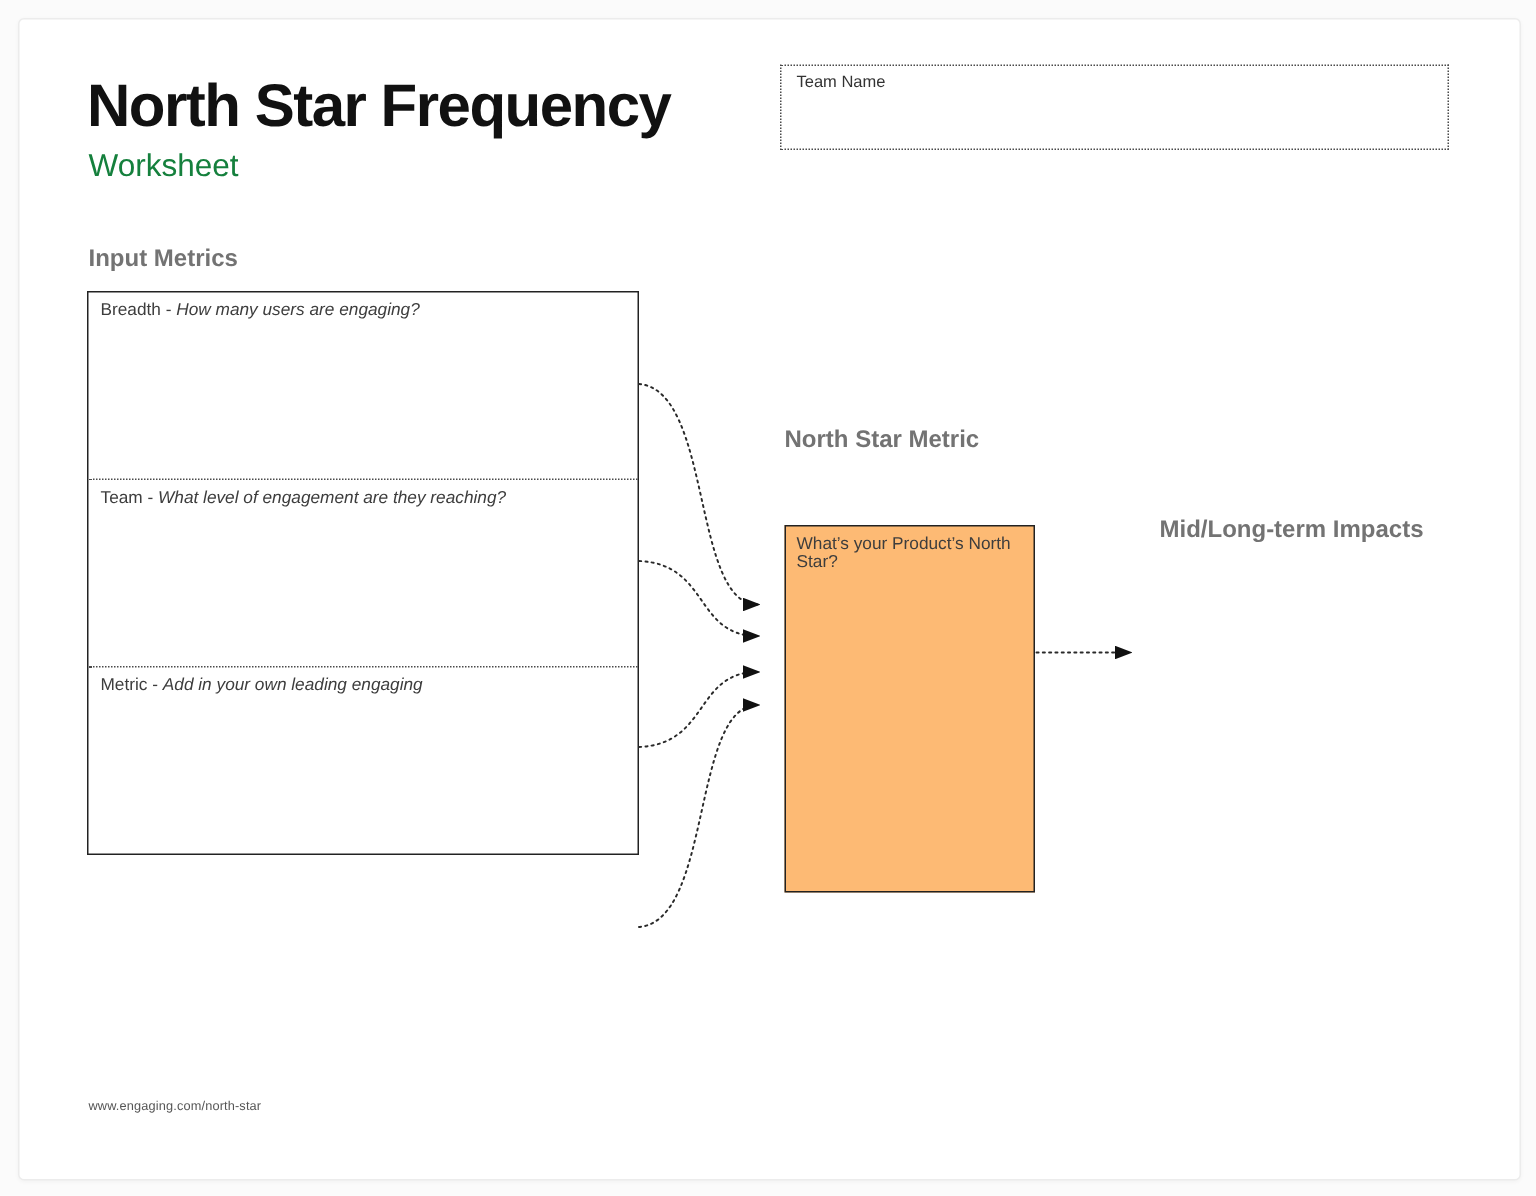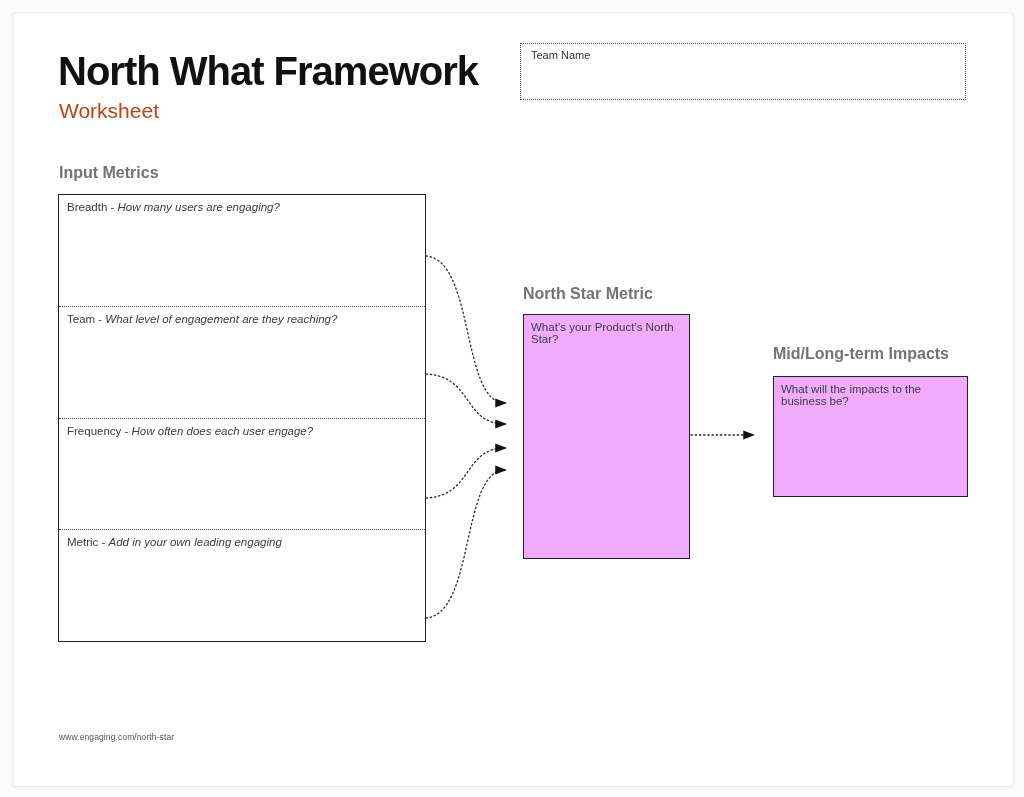--- a/index.html
+++ b/index.html
@@ -31,21 +31,21 @@
     font-size: 40px;
     font-weight: bold;
     letter-spacing: -1px;
     color: #111111;
     white-space: nowrap;
   }
   .doc-subtitle {
     left: 46px;
     top: 86px;
     font-size: 21px;
-    color: #c2410c;
+    color: #15803d;
   }
 
   .team-box {
     left: 507px;
     top: 30px;
     width: 446px;
     height: 57px;
     border: 1px dotted #4a4a4a;
     box-sizing: border-box;
   }
@@ -62,21 +62,21 @@
     white-space: nowrap;
   }
   #input-metrics-heading { left: 46px; top: 151px; }
   #north-star-heading    { left: 510px; top: 272px; }
   #impacts-heading       { left: 760px; top: 332px; }
 
   .input-box {
     left: 45px;
     top: 181px;
     width: 368px;
-    height: 448px;
+    height: 376px;
     border: 1.5px solid #222222;
     box-sizing: border-box;
     display: flex;
     flex-direction: column;
   }
   .metric-section {
     flex: 1 1 0;
     box-sizing: border-box;
   }
   .metric-section + .metric-section {
@@ -85,21 +85,22 @@
   .metric-label {
     padding: 6px 8px;
     font-size: 11.5px;
     color: #3d3d3d;
   }
   .metric-label .q { font-style: italic; }
 
   .prompt-box {
     border: 1.5px solid #222222;
     box-sizing: border-box;
-    background: #f0abfc;
+    background: #fdba74;
+    margin-top: 36px;
   }
   .prompt-box .field-label {
     padding: 6px 7px;
     font-size: 11.5px;
     color: #3d3d3d;
   }
   #north-star-box { left: 510px; top: 301px; width: 167px; height: 245px; }
   #impacts-box    { left: 760px; top: 363px; width: 195px; height: 121px; }
 
   .footer-url {
@@ -115,53 +116,47 @@
     width: 1000px;
     height: 773px;
     pointer-events: none;
   }
 </style>
 </head>
 <body>
 
 <div class="page">
 
-  <div class="abs doc-title">North What Framework</div>
+  <div class="abs doc-title">North Star Frequency</div>
   <div class="abs doc-subtitle">Worksheet</div>
 
   <div class="abs team-box">
     <div class="field-label">Team Name</div>
   </div>
 
   <div class="abs section-heading" id="input-metrics-heading">Input Metrics</div>
 
   <div class="abs input-box">
     <div class="metric-section">
       <div class="metric-label"><span>Breadth - </span><span class="q">How many users are engaging?</span></div>
     </div>
     <div class="metric-section">
       <div class="metric-label"><span>Team - </span><span class="q">What level of engagement are they reaching?</span></div>
     </div>
     <div class="metric-section">
-      <div class="metric-label"><span>Frequency - </span><span class="q">How often does each user engage?</span></div>
-    </div>
-    <div class="metric-section">
       <div class="metric-label"><span>Metric - </span><span class="q">Add in your own leading engaging</span></div>
     </div>
   </div>
 
   <div class="abs section-heading" id="north-star-heading">North Star Metric</div>
   <div class="abs prompt-box" id="north-star-box">
     <div class="field-label">What’s your Product’s North Star?</div>
   </div>
 
   <div class="abs section-heading" id="impacts-heading">Mid/Long-term Impacts</div>
-  <div class="abs prompt-box" id="impacts-box">
-    <div class="field-label">What will the impacts to the business be?</div>
-  </div>
 
   <div class="abs footer-url">www.engaging.com/north-star</div>
 
   <svg class="abs arrows-layer" viewBox="0 0 1000 773" xmlns="http://www.w3.org/2000/svg">
     <defs>
       <marker id="ah" markerWidth="9" markerHeight="7" refX="7.5" refY="3.5" orient="auto">
         <path d="M0,0 L9,3.5 L0,7 z" fill="#111111"></path>
       </marker>
     </defs>
     <g fill="none" stroke="#2a2a2a" stroke-width="1.3" stroke-dasharray="1.4 2.8" stroke-linecap="round">

